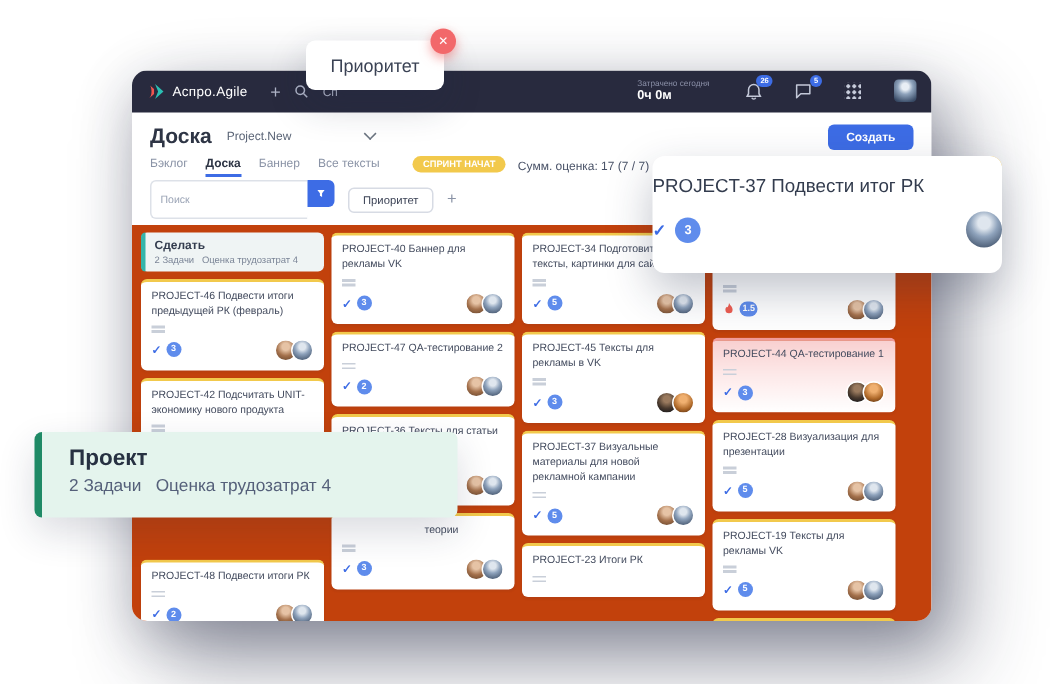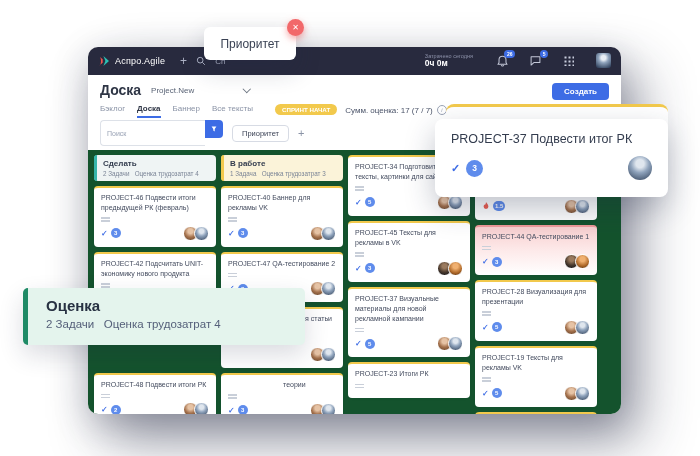--- a/index.html
+++ b/index.html
@@ -39,21 +39,21 @@
   .info-i{display:inline-block;width:8px;height:8px;border:1px solid #9aa3b5;border-radius:50%;color:#9aa3b5;font-size:5.5px;text-align:center;line-height:8px;margin-left:4px;font-style:italic}
   .filter-row{display:flex;align-items:center;margin:6px 0 8px;height:18px}
   .search-box{display:flex}
   .search-input{width:92px;height:16px;border:1px solid #dde1e8;border-right:none;border-radius:4px 0 0 4px;font-size:7px;padding:4px 6px;color:#3c4356;outline:none;font-family:"Liberation Sans",sans-serif}
   .search-input::placeholder{color:#9aa3b5}
   .filter-btn{width:18px;height:18px;background:#3d6ce5;border-radius:0 4px 4px 0;display:flex;align-items:center;justify-content:center;border:none}
   .chip{margin-left:9px;border:1px solid #d7dbe4;border-radius:4px;font-size:7.5px;color:#3c4356;padding:3px 9px;background:#fff}
   .add-filter{margin-left:9px;color:#8a93a6;font-size:11px}
 
   
-  .board{flex:1;background:#14532d;display:flex;gap:5px;padding:5px 6px 0;overflow:hidden}
+  .board{flex:1;background:#c2410c;display:flex;gap:5px;padding:5px 6px 0;overflow:hidden}
   .col{width:122px;flex:none;display:flex;flex-direction:column;gap:5px}
   .col-head{border-radius:4px;padding:4px 6px 4px 9px;position:relative;height:26px;box-sizing:border-box}
   .col-head::before{content:"";position:absolute;left:0;top:0;bottom:0;width:3px;border-radius:3px 0 0 3px;background:var(--ac)}
   .ct{font-size:8px;font-weight:bold;color:#333c4e}
   .cs{font-size:6.3px;color:#7a8496;margin-top:2px;white-space:pre}
   .c0{background:#eff4f4;--ac:#35b5aa}
   .c1{background:#fbf3d9;--ac:#f2c94c}
   .c2{background:#f3f1f8;--ac:#9b51e0}
   .c3{background:#f3f1f8;--ac:#9b51e0}
 
@@ -76,22 +76,22 @@
   .spacer{height:50px;flex:none}
 
   
   .tt-priority{position:absolute;left:204px;top:27px;width:92px;height:33px;background:#fff;border-radius:6px;
     box-shadow:0 10px 25px rgba(30,40,70,.22);display:flex;align-items:center;justify-content:center;
     font-size:12px;color:#3a4254;z-index:30}
   .tt-close{position:absolute;right:-8px;top:-8px;width:17px;height:17px;border-radius:50%;background:#f2686a;color:#fff;
     font-size:8px;display:flex;align-items:center;justify-content:center;border:none;box-shadow:0 3px 7px rgba(238,95,95,.55)}
 
   .peek-card{position:absolute;left:446px;top:104px;width:222px;height:70px;background:#fff;border-radius:8px;border-top:3px solid #f2c94c;z-index:24}
-  .preview{position:absolute;left:435px;top:119px;width:233px;height:78px;background:#fff;border-radius:8px;
-    box-shadow:0 12px 30px rgba(30,40,70,.28);z-index:26;padding:13px 16px 0;box-sizing:border-box}
+  .preview{position:absolute;left:435px;top:104px;width:233px;height:78px;background:#fff;border-radius:8px;
+    box-shadow:0 12px 30px rgba(30,40,70,.28);z-index:26;padding:13px 0 0;box-sizing:border-box}
   .preview .pt{font-size:12.5px;color:#333c4e}
   .preview .pf{display:flex;justify-content:space-between;align-items:center;margin-top:10px}
   .preview .pl{display:flex;align-items:center;gap:6px}
   .preview .check{font-size:11px}
   .preview .est{min-width:17px;height:17px;border-radius:50%;font-size:8.5px}
   .preview .av{width:24px;height:24px;border:none}
 
   .tt-accepted{position:absolute;left:23px;top:288px;width:282px;height:57px;background:#e4f4ed;border-radius:5px;
     box-shadow:0 10px 25px rgba(30,40,70,.16);z-index:28;padding:9px 0 0 23px;box-sizing:border-box}
   .tt-accepted::before{content:"";position:absolute;left:0;top:0;bottom:0;width:5px;background:#1f8a66;border-radius:5px 0 0 5px}
@@ -222,24 +222,20 @@
             </div>
           <div class="avs">
               <span class="av w"></span>
               <span class="av m"></span>
             </div>
         </div>
       </div>
     </div>
 
     <div class="col">
-      <div class="col-head c1">
-        <div class="ct">В работе</div>
-        <div class="cs">1 Задача   Оценка трудозатрат 3</div>
-      </div>
       <div class="card">
         <div class="t">PROJECT-40 Баннер для рекламы VK</div>
         <div class="desc"></div>
         <div class="cfoot">
             <div class="cleft">
           <span class="check">✓</span>
           <span class="est">3</span>
             </div>
           <div class="avs">
               <span class="av w"></span>
@@ -421,15 +417,15 @@
   <div class="pf">
     <div class="pl">
       <span class="check">✓</span>
       <span class="est">3</span>
     </div>
     <span class="av m"></span>
   </div>
 </div>
 
 <div class="tt-accepted">
-  <div class="ta-title">Оценка</div>
+  <div class="ta-title">Проект</div>
   <div class="ta-stats">2 Задачи   Оценка трудозатрат 4</div>
 </div>
 
 </body></html>

